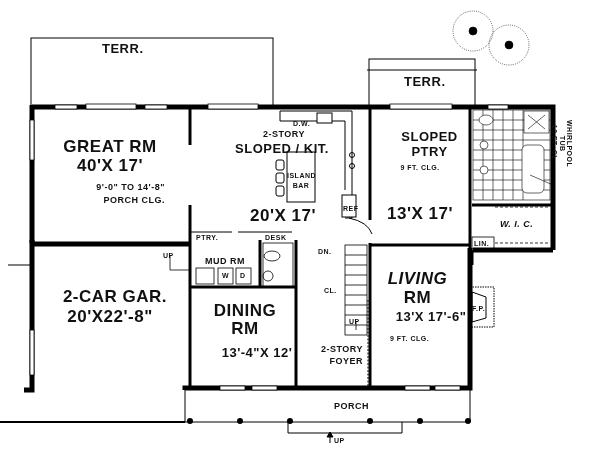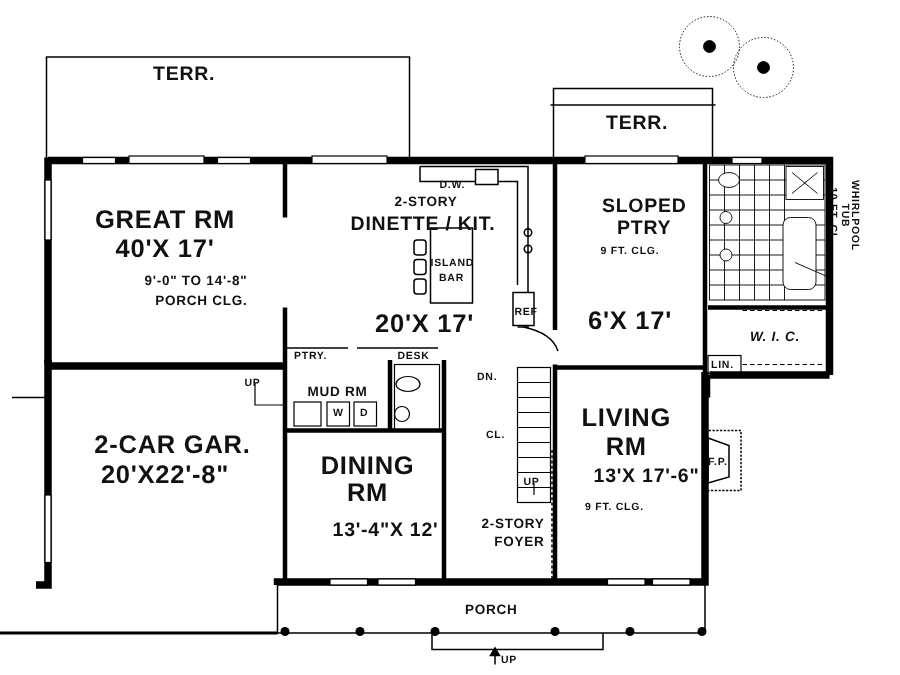--- a/index.html
+++ b/index.html
@@ -158,33 +158,33 @@
 
 <div>
   <div class="lbl big" style="left:55px;top:138px;width:110px;">GREAT RM</div>
   <div class="lbl big" style="left:55px;top:157px;width:110px;">40'X 17'</div>
   <div class="lbl sm" style="left:55px;top:183px;width:110px;">9'-0" TO 14'-8"</div>
   <div class="lbl sm" style="left:55px;top:196px;width:110px;">PORCH CLG.</div>
 </div>
 
 <div>
   <div class="lbl sm" style="left:235px;top:130px;width:70px;">2-STORY</div>
-  <div class="lbl mid" style="left:200px;top:142px;width:140px;">DINETTE / KIT.</div>
+  <div class="lbl mid" style="left:200px;top:142px;width:140px;">SLOPED / KIT.</div>
   <div class="lbl big" style="left:248px;top:207px;width:70px;">20'X 17'</div>
   <div class="lbl xs" style="left:287px;top:172px;width:28px;">ISLAND</div>
   <div class="lbl xs" style="left:287px;top:182px;width:28px;">BAR</div>
   <div class="lbl xs" style="left:293px;top:120px;">D.W.</div>
   <div class="lbl xs" style="left:343px;top:205px;">REF</div>
 </div>
 
 <div>
   <div class="lbl mid" style="left:375px;top:130px;width:85px;">SLOPED</div>
   <div class="lbl mid" style="left:375px;top:145px;width:85px;">PTRY</div>
   <div class="lbl xs" style="left:380px;top:164px;width:80px;">9 FT. CLG.</div>
-  <div class="lbl big" style="left:380px;top:205px;width:80px;">6'X 17'</div>
+  <div class="lbl big" style="left:380px;top:205px;width:80px;">13'X 17'</div>
 </div>
 
 <div class="rot" style="position:absolute;left:573px;top:120px;">
   <div class="lbl xs" style="position:static;">WHIRLPOOL</div>
   <div class="lbl xs" style="position:static;">TUB</div>
   <div class="lbl xs" style="position:static;">10 FT. CL.</div>
 </div>
 
 <div class="lbl sm" style="left:500px;top:220px;font-style:italic;">W. I. C.</div>
 <div class="lbl xs" style="left:474px;top:240px;">LIN.</div>
@@ -212,21 +212,21 @@
 <div class="lbl xs" style="left:318px;top:248px;">DN.</div>
 <div class="lbl xs" style="left:324px;top:287px;">CL.</div>
 <div class="lbl xs" style="left:349px;top:318px;">UP</div>
 
 <div>
   <div class="lbl sm" style="left:303px;top:345px;width:60px;">2-STORY</div>
   <div class="lbl sm" style="left:303px;top:357px;width:60px;">FOYER</div>
 </div>
 
 <div>
-  <div class="lbl big" style="left:375px;top:270px;width:85px;">LIVING</div>
+  <div class="lbl big" style="left:375px;top:270px;width:85px;font-style:italic;">LIVING</div>
   <div class="lbl big" style="left:375px;top:289px;width:85px;">RM</div>
   <div class="lbl mid" style="left:374px;top:310px;width:90px;">13'X 17'-6"</div>
   <div class="lbl xs" style="left:390px;top:335px;">9 FT. CLG.</div>
   <div class="lbl xs" style="left:472px;top:305px;">F.P.</div>
 </div>
 
-<div class="lbl sm" style="left:288px;top:402px;padding-left:22px;">PORCH</div>
+<div class="lbl sm" style="left:312px;top:402px;padding-left:22px;">PORCH</div>
 <div class="lbl xs" style="left:334px;top:437px;">UP</div>
 
 </body></html>

